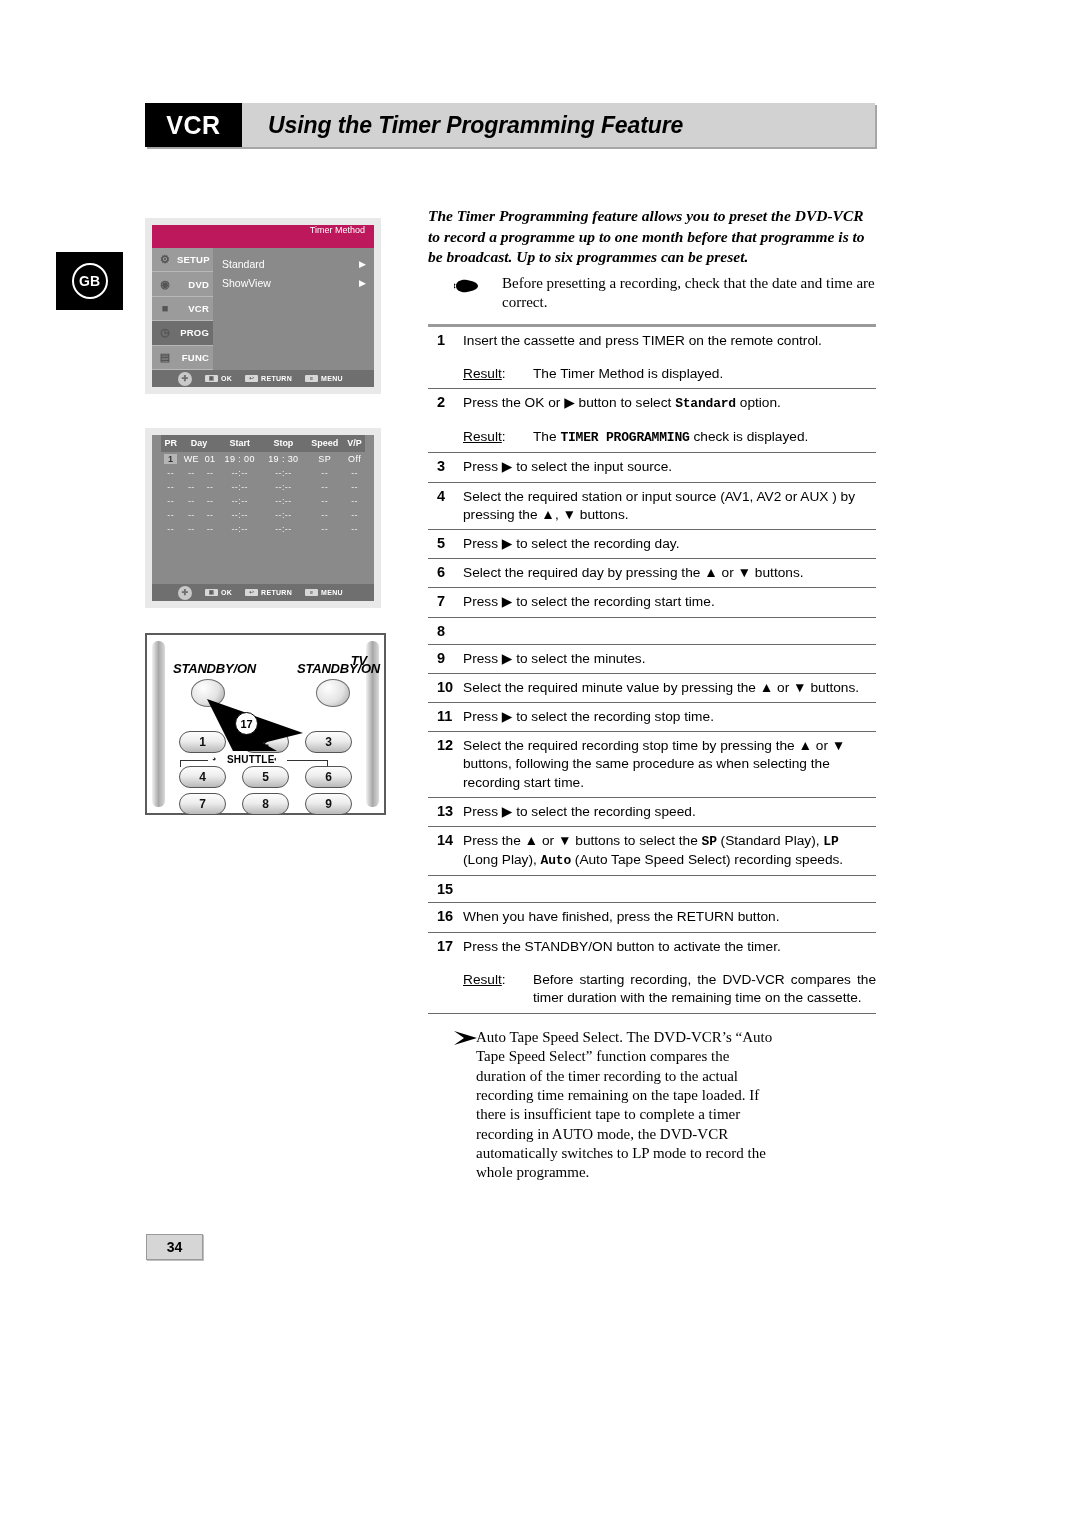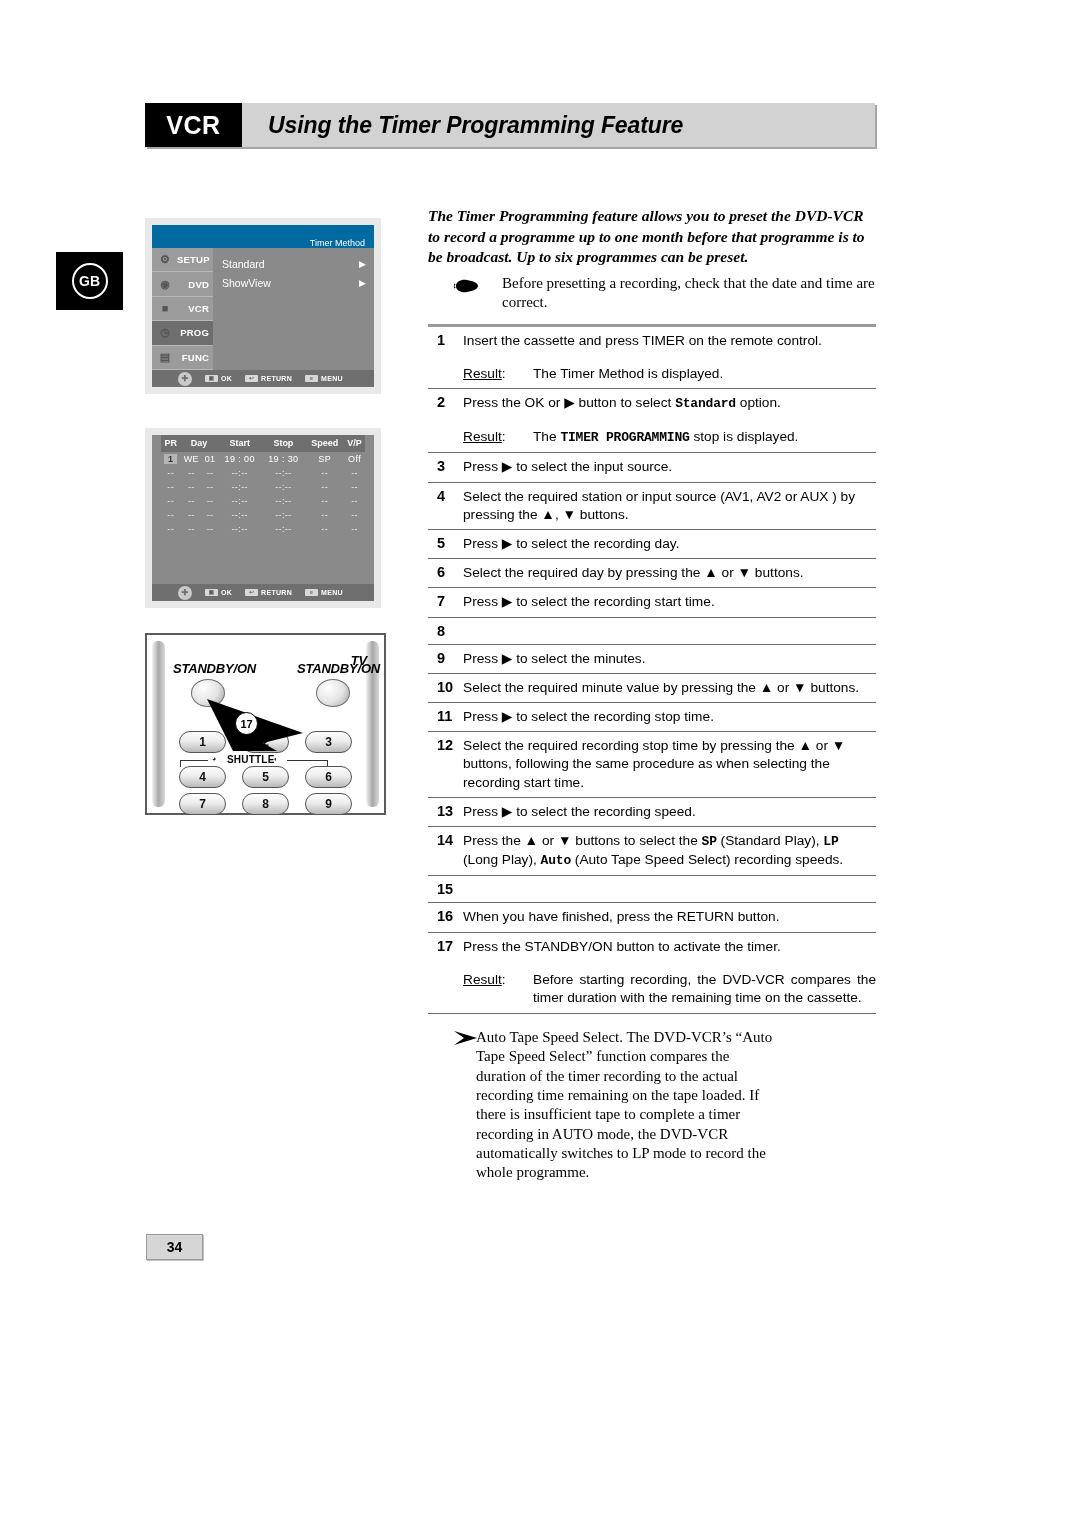--- a/index.html
+++ b/index.html
@@ -52,22 +52,22 @@
 
   
   .osd{
     width:100%;height:100%;
     background:#8a8a8a;
     display:flex;flex-direction:column;
     position:relative;
     font-family:"Liberation Sans", sans-serif;
   }
   .osd-topbar{
-    height:23px;background:#0369a1;
-    display:flex;align-items:flex-end;justify-content:flex-end;
+    height:23px;background:#be185d;
+    display:flex;align-items:flex-start;justify-content:flex-end;
     padding-right:9px;
     color:#fff;font-size:9px;
   }
   .osd-body{flex:1;display:flex;}
   .osd-sidebar{
     width:61px;display:flex;flex-direction:column;
   }
   .osd-sb-item{
     flex:1;display:flex;align-items:center;gap:4px;
     padding-left:5px;
@@ -429,21 +429,21 @@
         </div>
       </div>
     </div>
 
     <div class="step">
       <div class="step-n">2</div>
       <div class="step-b">
         <div><span>Press the OK or </span><span>▶</span><span> button to select </span><span class="mono">Standard</span><span> option.</span></div>
         <div class="res">
           <div class="res-l"><u>Result</u>:</div>
-          <div class="res-t"><span>The </span><span class="mono">TIMER PROGRAMMING</span><span> stop is displayed.</span></div>
+          <div class="res-t"><span>The </span><span class="mono">TIMER PROGRAMMING</span><span> check is displayed.</span></div>
         </div>
       </div>
     </div>
 
     <div class="step">
       <div class="step-n">3</div>
       <div class="step-b"><span>Press </span><span>▶</span><span> to select the input source.</span></div>
     </div>
 
     <div class="step">

